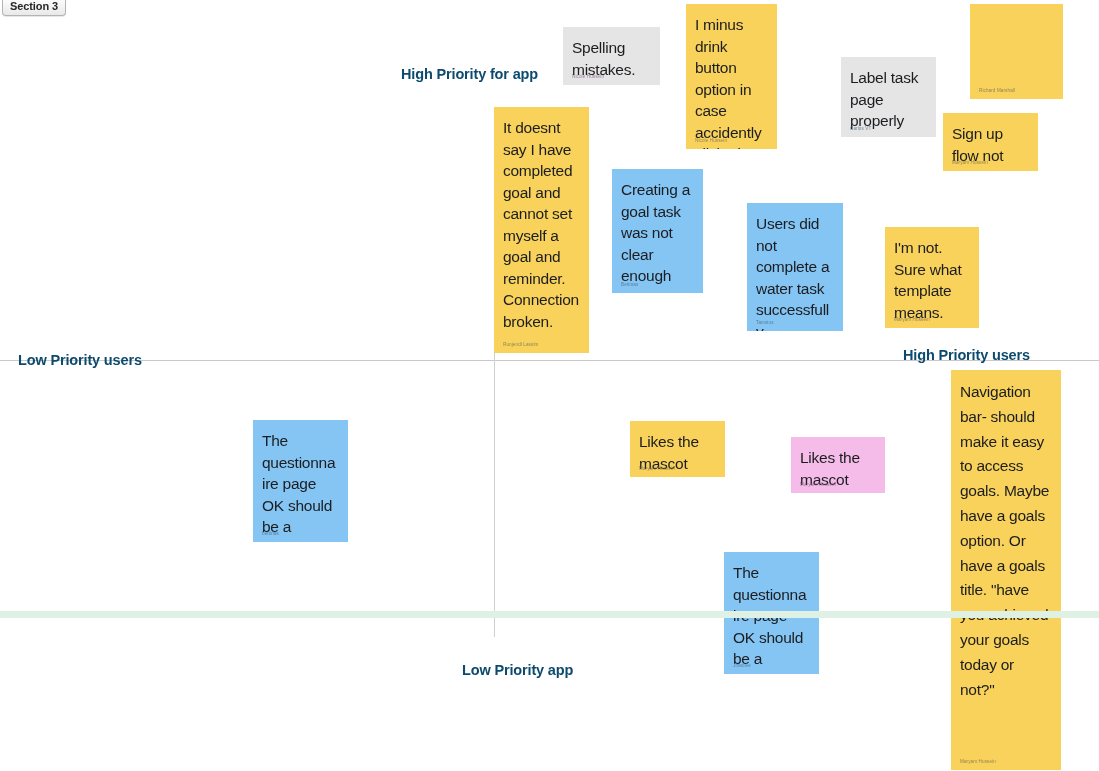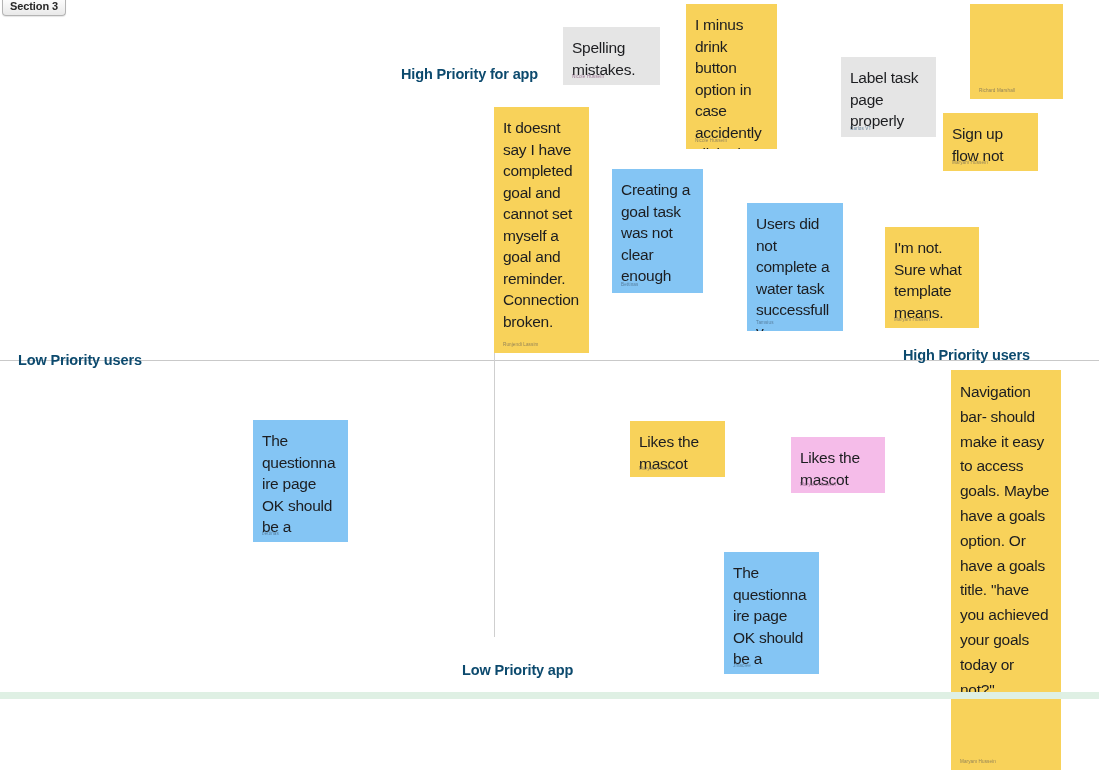--- a/index.html
+++ b/index.html
@@ -14,21 +14,21 @@
     font-family: "Liberation Sans", sans-serif;
     overflow: hidden;
     position: relative;
     -webkit-font-smoothing: antialiased;
   }
 
   #board {
     position: absolute;
     left: 0; top: 0;
     width: 1099px;
-    height: 699px;
+    height: 618px;
     background: #ffffff;
   }
 
   
   .section-tab {
     position: absolute;
     left: 2px;
     top: -1px;
     padding: 1px 7px 2px 7px;
     background: linear-gradient(#fdfdfd, #e9e9e9);

